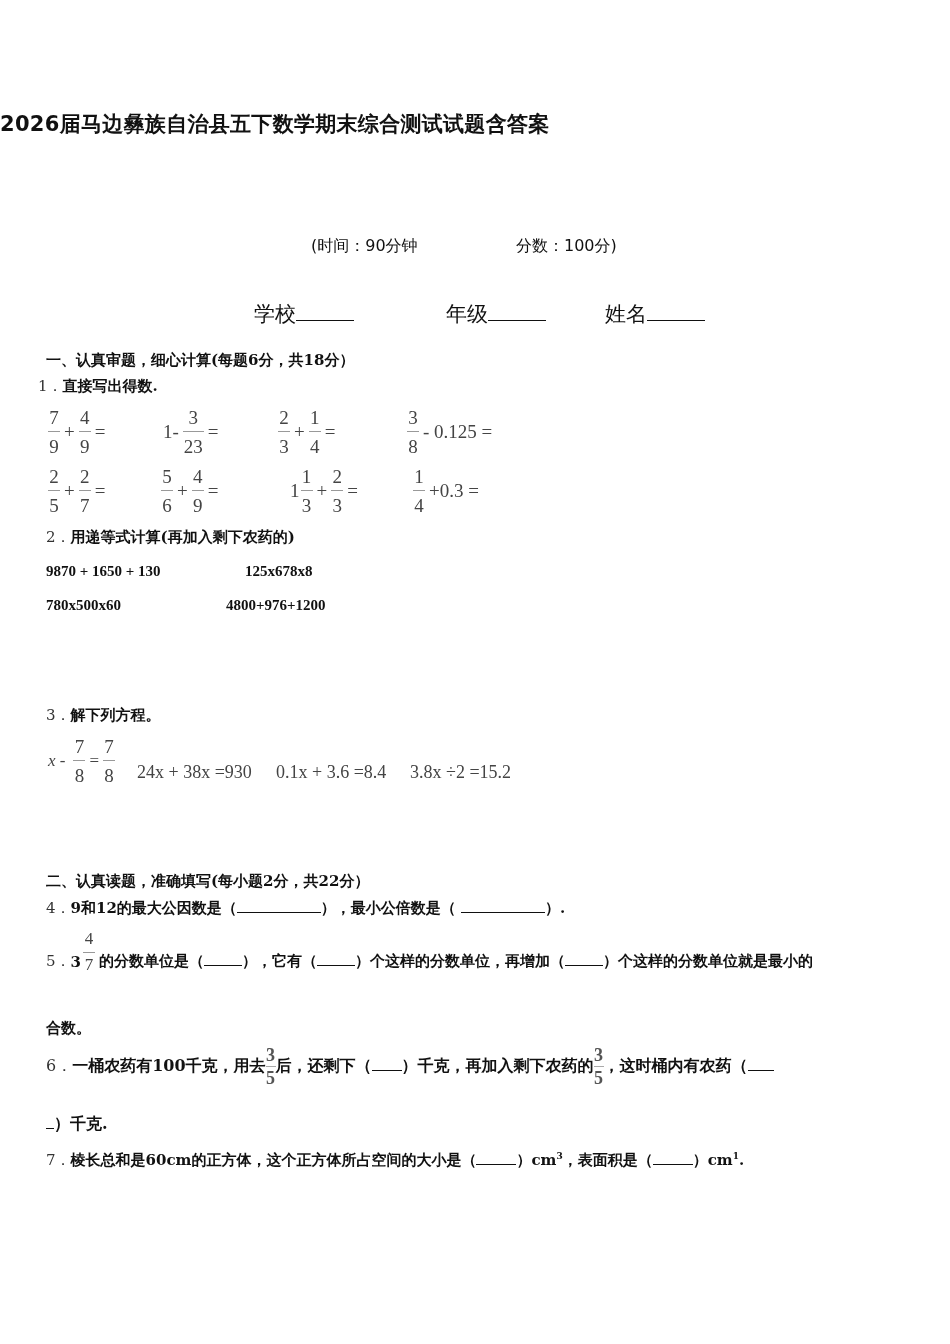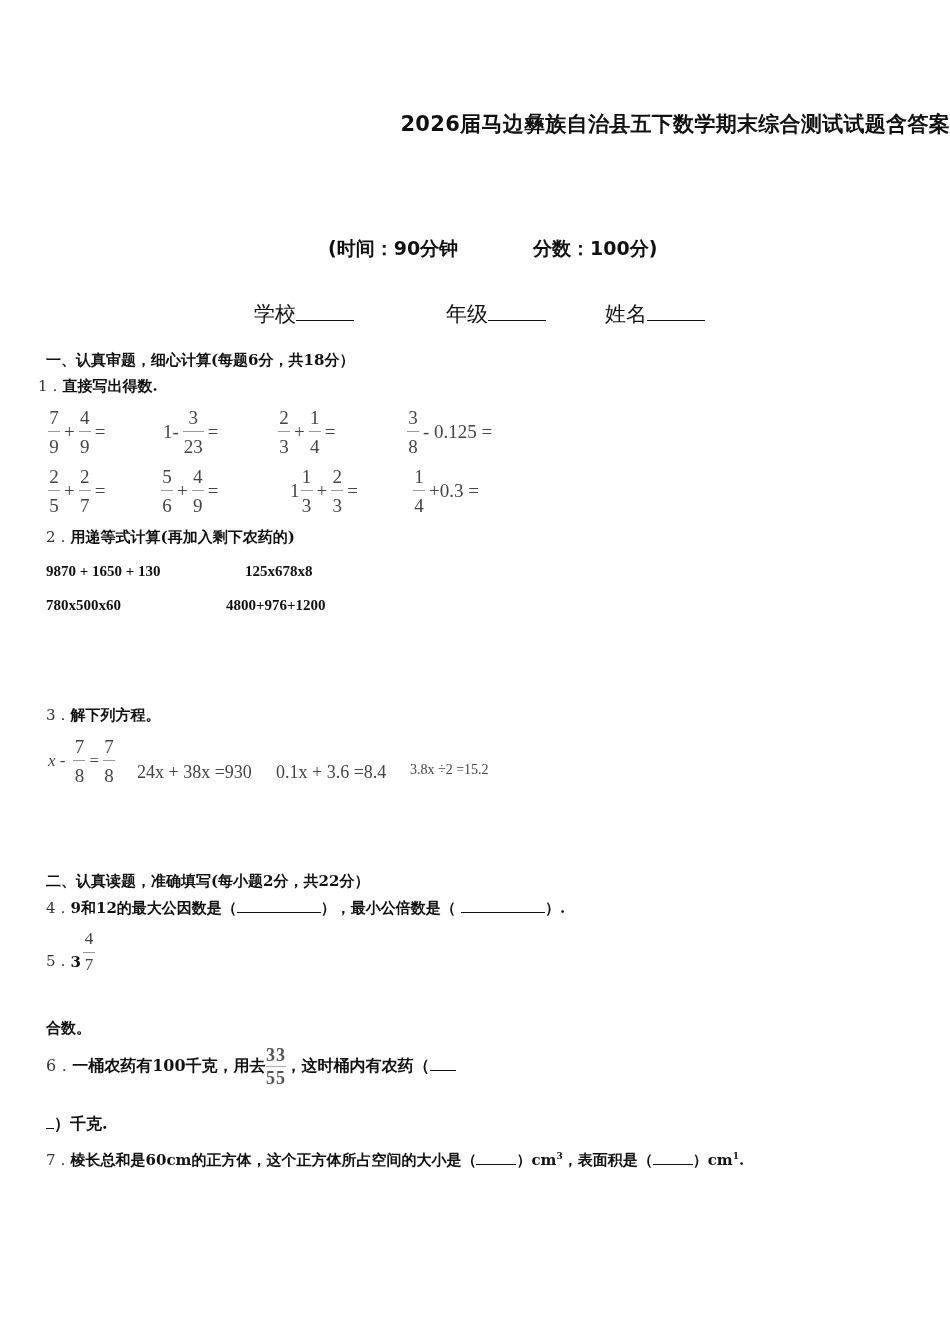--- a/index.html
+++ b/index.html
@@ -1,20 +1,20 @@
 <!DOCTYPE html>
 <html><head>
 <meta charset="utf-8">
 <style>
   html, body { margin: 0; padding: 0; background: #ffffff; }
   body { width: 950px; height: 1344px; position: relative; overflow: hidden;
          font-family: "DejaVu Sans", sans-serif; color: #111; }
   .abs { position: absolute; white-space: nowrap; }
-  .title { left: 0; width: 950px; top: 110px; text-align: right; font-size: 21px; font-weight: bold; letter-spacing: 0.3px; }
-  .subtitle { top: 236px; font-size: 19px; font-weight: bold; margin-left: 17px; }
+  .title { left: 0; width: 950px; top: 110px; text-align: left; font-size: 21px; font-weight: bold; letter-spacing: 0.3px; }
+  .subtitle { top: 236px; font-size: 16px; font-weight: normal; }
   .field { top: 300px; font-size: 21px; }
   .field .line { display: inline-block; width: 58px; border-bottom: 1px solid #111; height: 14px; vertical-align: baseline; }
   .section { font-family: "DejaVu Serif", serif; font-size: 15px; font-weight: bold; }
   .q { font-family: "DejaVu Serif", serif; font-size: 15px; }
   .q .num { font-weight: normal; color: #333; }
   .q .txt { font-weight: bold; }
   .math { font-family: "Liberation Serif", serif; font-size: 19px; color: #444; display: flex; align-items: center; }
   .frac { display: inline-flex; flex-direction: column; align-items: center; margin: 0 1px; line-height: 1; }
   .frac .n, .frac .d { font-family: "Liberation Serif", serif; font-size: 19px; color: #444; padding: 0 1px; }
   .frac .bar { width: 100%; min-width: 12px; border-top: 1px solid #999; margin: 4px 0 5px 0; }
@@ -168,52 +168,56 @@
     </span>
   <span class="op">=</span>
   <span class="frac">
       <span class="n">7</span>
       <span class="bar"></span>
       <span class="d">8</span>
     </span>
 </div>
 <div class="abs math" style="left:137px; top:762px; font-size:18px;">24x + 38x =930</div>
 <div class="abs math" style="left:276px; top:762px; font-size:18px;">0.1x + 3.6 =8.4</div>
-<div class="abs math" style="left:410px; top:762px; font-size:14px;">3.8x ÷2 =15.2</div>
+<div class="abs math" style="left:410px; top:762px; font-size:18px;">3.8x ÷2 =15.2</div>
 
 <div class="abs section" style="left:46px; top:872px;">二、认真读题，准确填写(每小题2分，共22分）</div>
 
 <div class="abs q" style="left:46px; top:898px;">
   <span class="num">4．</span><span class="txt">9和12的最大公因数是（</span><span class="blank" style="width:84px;"></span><span class="txt">），最小公倍数是（ </span><span class="blank" style="width:84px;"></span><span class="txt">）.</span>
 </div>
 
 <div class="abs q" style="left:46px; top:930px;">
   <div style="display:flex; align-items:flex-end;">
     <span class="num" style="margin-bottom:2px;">5．</span>
     <span class="txt" style="margin-bottom:2px;">3</span>
     <span class="frac" style="margin:0 4px 0 2px;">
         <span class="n" style="font-size:17px;">4</span>
         <span class="bar" style="margin:5px 0 3px 0;"></span>
         <span class="d" style="font-size:17px;">7</span>
       </span>
+    <span class="txt" style="margin-bottom:2px;">
+      <span>的分数单位是（</span><span class="blank" style="width:38px;"></span><span>），它有（</span><span class="blank" style="width:38px;"></span><span>）个这样的分数单位，再增加（</span><span class="blank" style="width:38px;"></span><span>）个这样的分数单位就是最小的</span>
+    </span>
   </div>
 </div>
 <div class="abs q" style="left:46px; top:1019px;">
   <span class="txt">合数。</span>
 </div>
 
 <div class="abs q" style="left:46px; top:1046px; font-size:16px;">
   <div style="display:flex; align-items:center;">
     <span class="num">6．</span>
     <span class="txt">一桶农药有100千克，用去</span>
     <span class="sfrac">
         <span class="n">3</span>
         <span class="bar"></span>
         <span class="d">5</span>
       </span>
+    <span class="txt"><span>后，还剩下（</span><span class="blank" style="width:30px;"></span><span>）千克，再加入剩下农药的</span></span>
     <span class="sfrac">
         <span class="n">3</span>
         <span class="bar"></span>
         <span class="d">5</span>
       </span>
     <span class="txt"><span>，这时桶内有农药（</span><span class="blank" style="width:26px;"></span></span>
   </div>
 </div>
 <div class="abs q" style="left:46px; top:1114px; font-size:16px;">
   <span class="blank" style="width:8px;"></span><span class="txt">）千克.</span>

